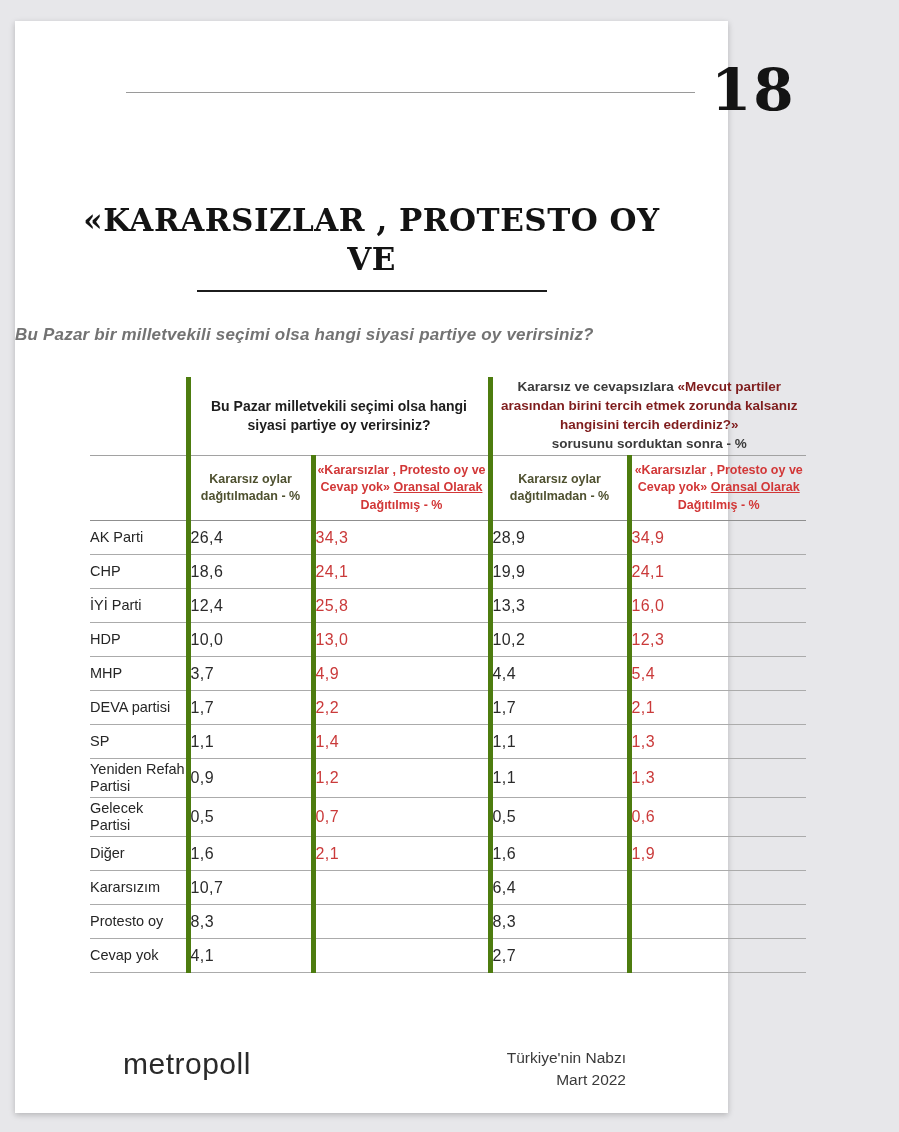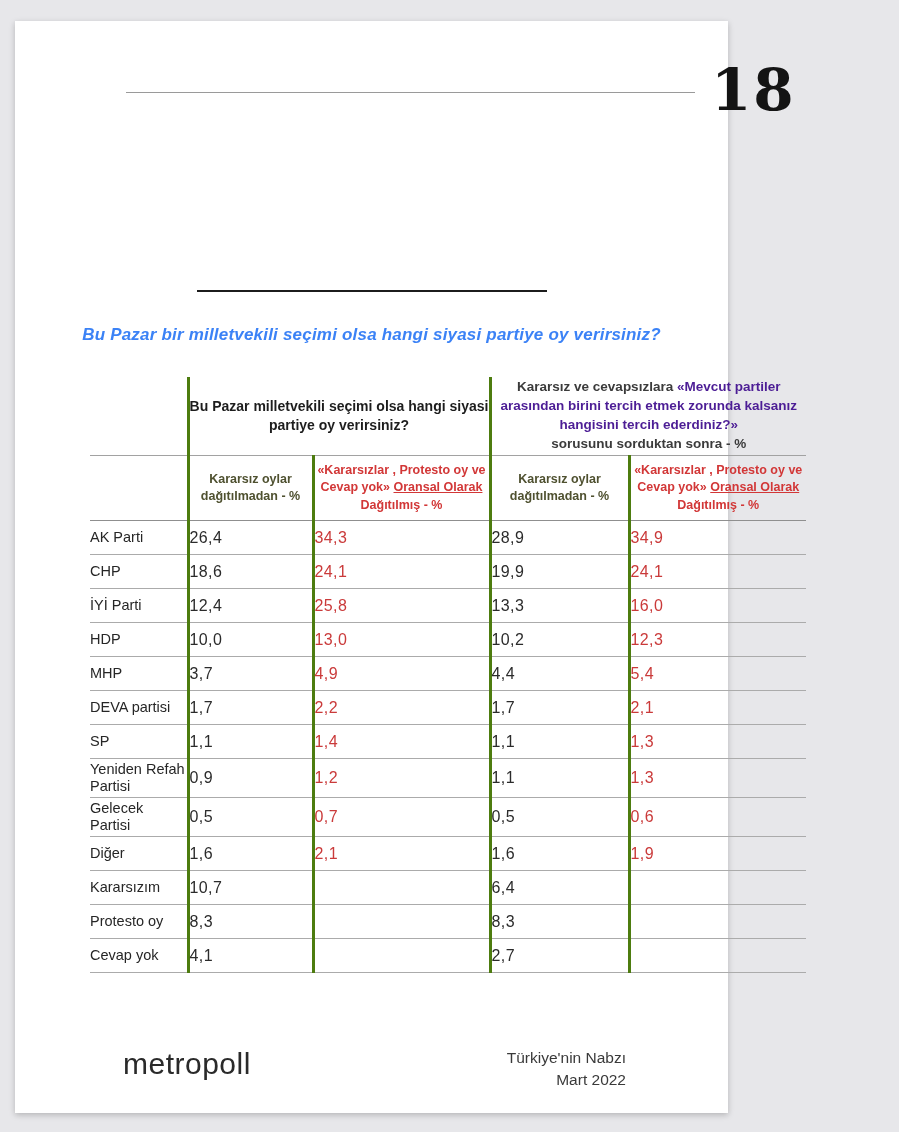--- a/index.html
+++ b/index.html
@@ -22,42 +22,42 @@
   .title{
     position:absolute;left:40px;right:40px;top:180px;text-align:center;
     font-family:"DejaVu Serif","Liberation Serif",serif;
     font-size:31px;font-weight:700;color:#131313;line-height:1.25;letter-spacing:.5px;
   }
   .title-underline{
     position:absolute;left:50%;transform:translateX(-50%);top:269px;
     width:350px;height:2px;background:#1c1c1c;
   }
   .subtitle{
-    position:absolute;left:0;right:0;top:304px;text-align:center;
-    font-size:17px;font-style:italic;font-weight:700;color:#3b82f6;letter-spacing:.2px;
+    position:absolute;left:0;right:0;top:304px;text-align:left;
+    font-size:17px;font-style:italic;font-weight:700;color:#737373;letter-spacing:.2px;
   }
   table.poll{
     position:absolute;left:75px;top:356px;width:716px;
     border-collapse:collapse;table-layout:fixed;
   }
   table.poll td{padding:0;vertical-align:middle;}
   .gr-row td{height:78px;}
   .ch-row td{height:64px;border-top:1px solid #a2a2a2;border-bottom:1px solid #8f8f8f;}
   .d-row td{height:33px;border-bottom:1px solid #ababab;}
   .d-row.tall td{height:38px;}
-  .br{border-right:3px solid #4d7c0f;}
+  .br{border-right:5px solid #4d7c0f;}
   .group-left{
     text-align:center;font-size:14px;font-weight:700;color:#1d1d1d;
     line-height:1.35;padding:0 14px;
   }
   .group-right{
     text-align:center;font-size:13.5px;font-weight:700;line-height:1.4;padding:0 2px;
   }
   .group-right .dark{color:#3b3b3b;}
-  .group-right .red{color:#4c1d95;}
+  .group-right .red{color:#7f1d1d;}
   .group-right .suffix{display:block;color:#3b3b3b;}
   .colhead-plain{
     text-align:center;font-size:12.5px;font-weight:700;color:#4f5130;
     line-height:1.35;padding:0 8px;
   }
   .colhead-red{
     text-align:center;font-size:12.5px;font-weight:700;color:#d23737;
     line-height:1.4;padding:0 6px;
   }
   .u{text-decoration:underline;}
@@ -79,20 +79,21 @@
 </style>
 </head>
 <body>
 
 <div class="slide">
 
   <div class="header-rule"></div>
   <div class="page-number">18</div>
 
   <div class="title">
+    <div>«KARARSIZLAR , PROTESTO OY VE</div>
   </div>
   <div class="title-underline"></div>
 
   <div class="subtitle">Bu Pazar bir milletvekili seçimi olsa hangi siyasi partiye oy verirsiniz?</div>
 
   <table class="poll">
     <colgroup>
       <col style="width:98px">
         <col style="width:125px">
         <col style="width:177px">

